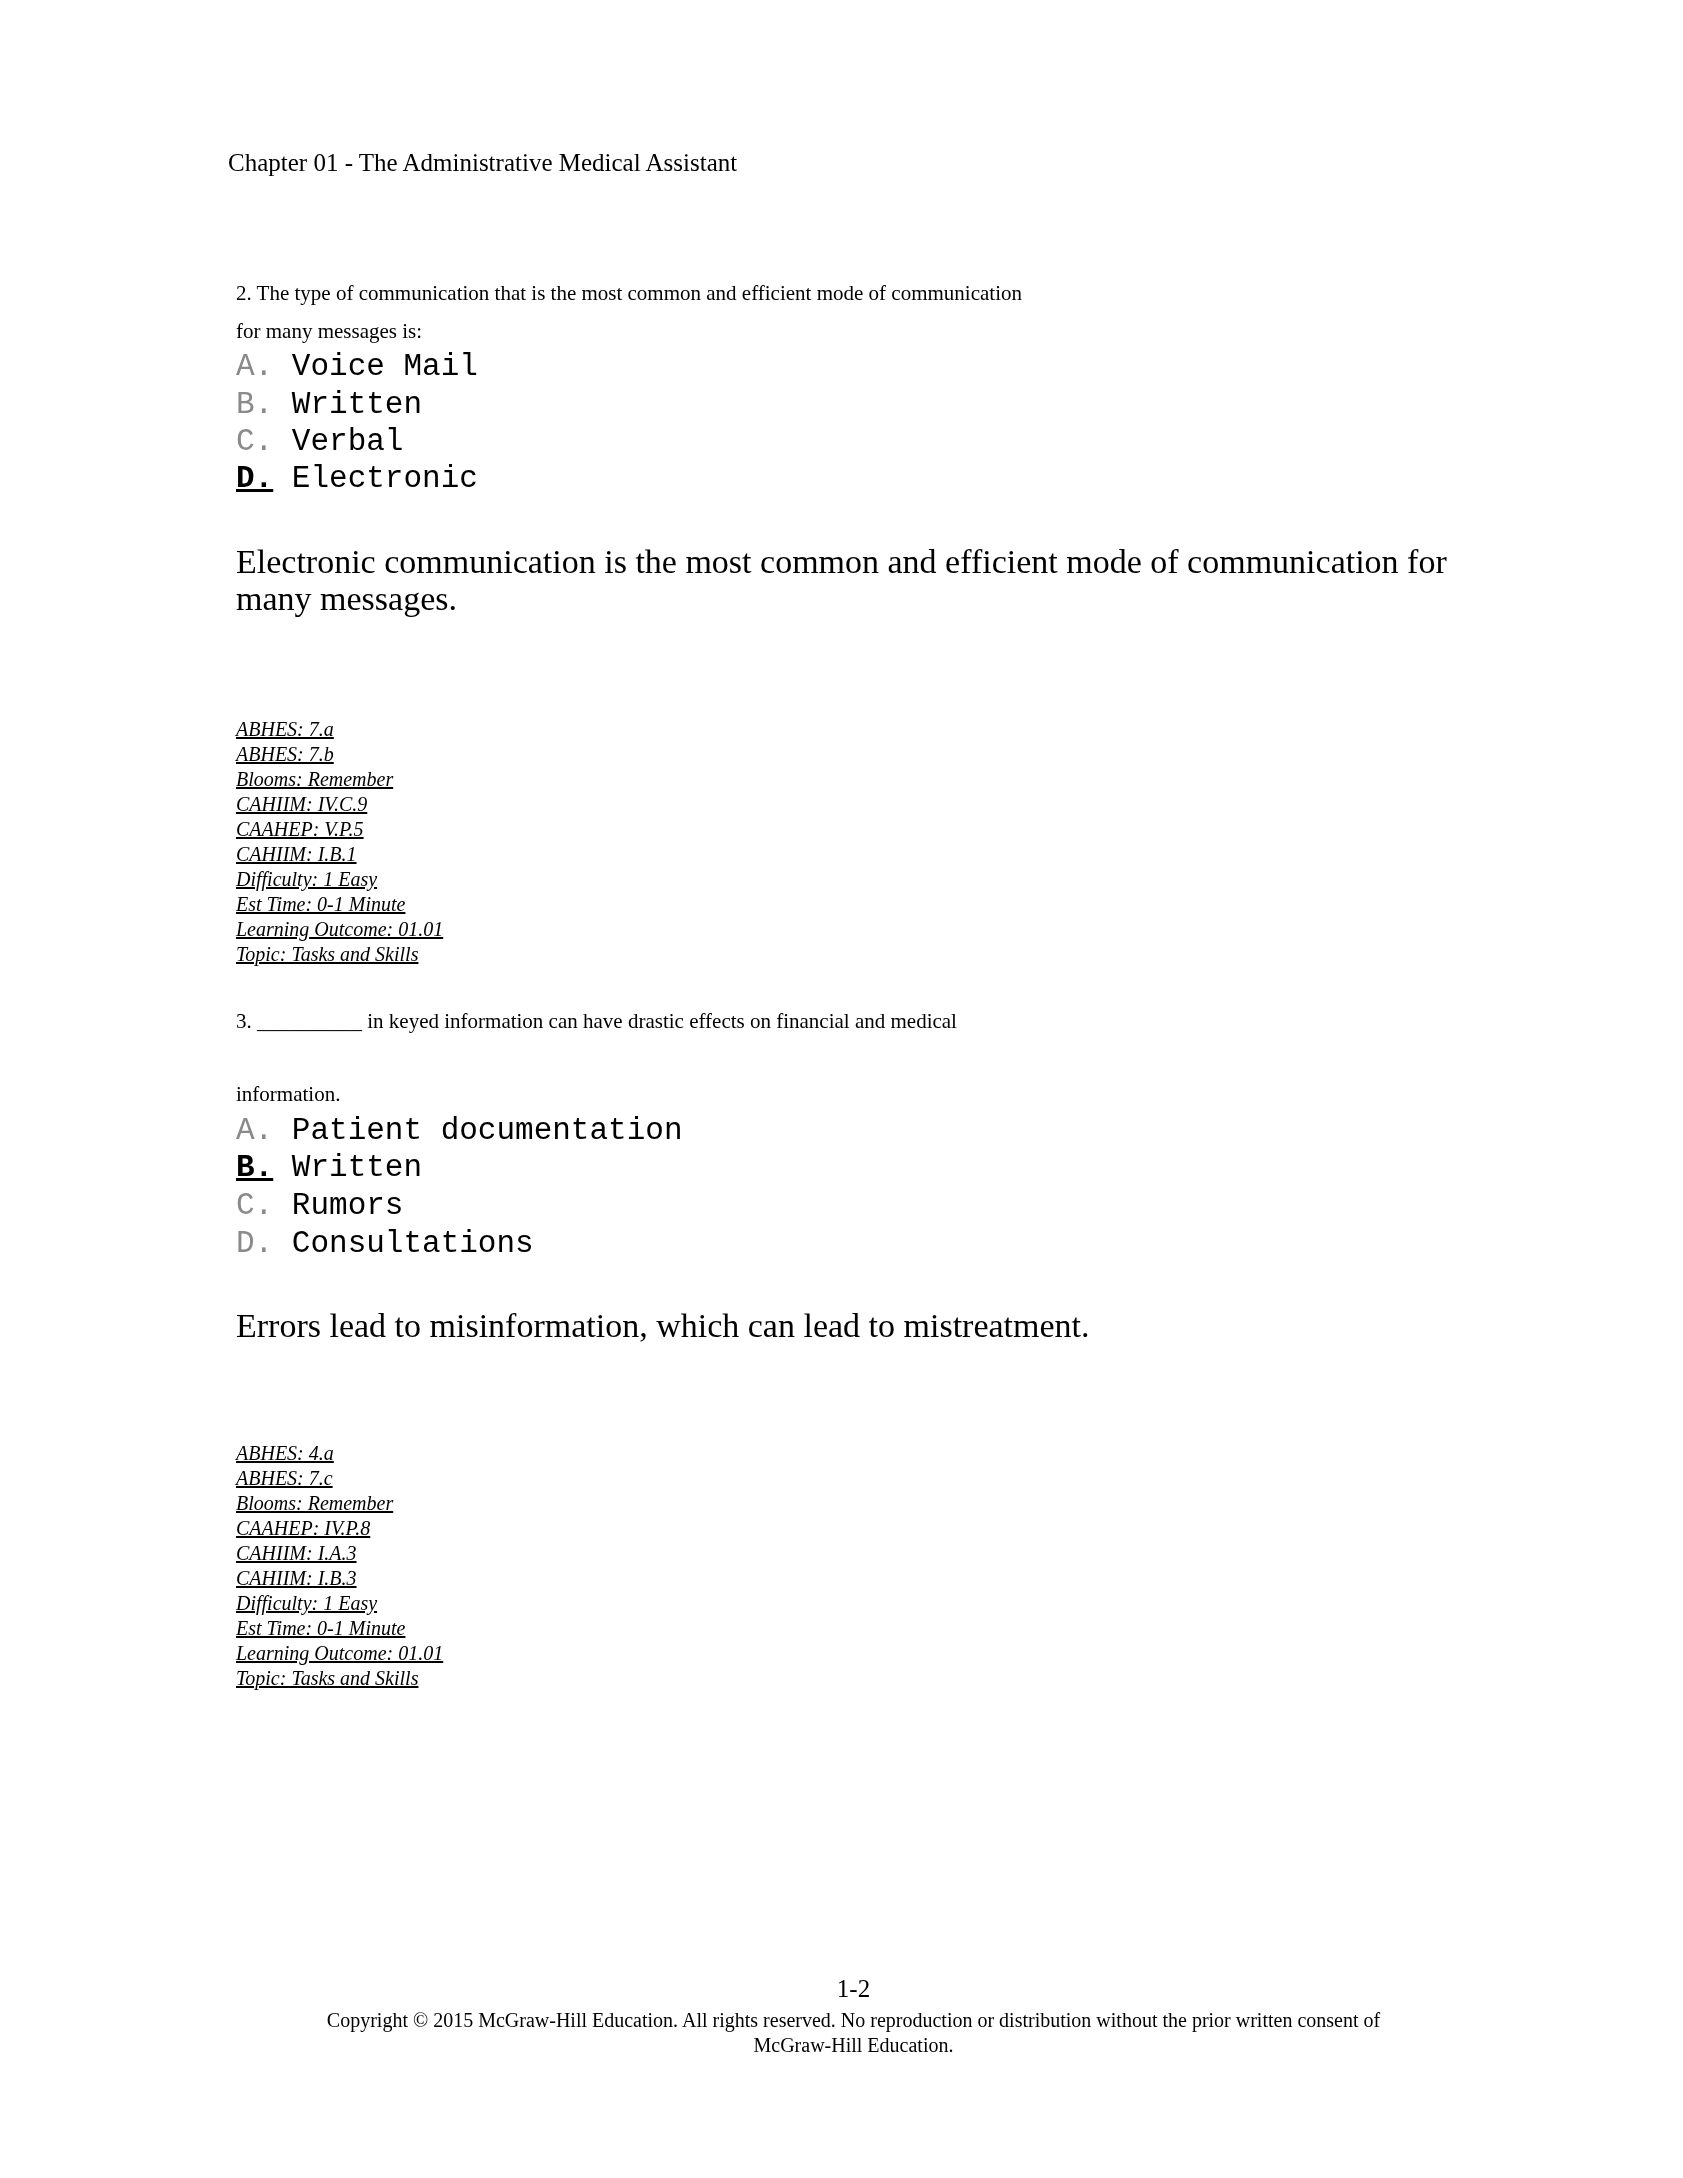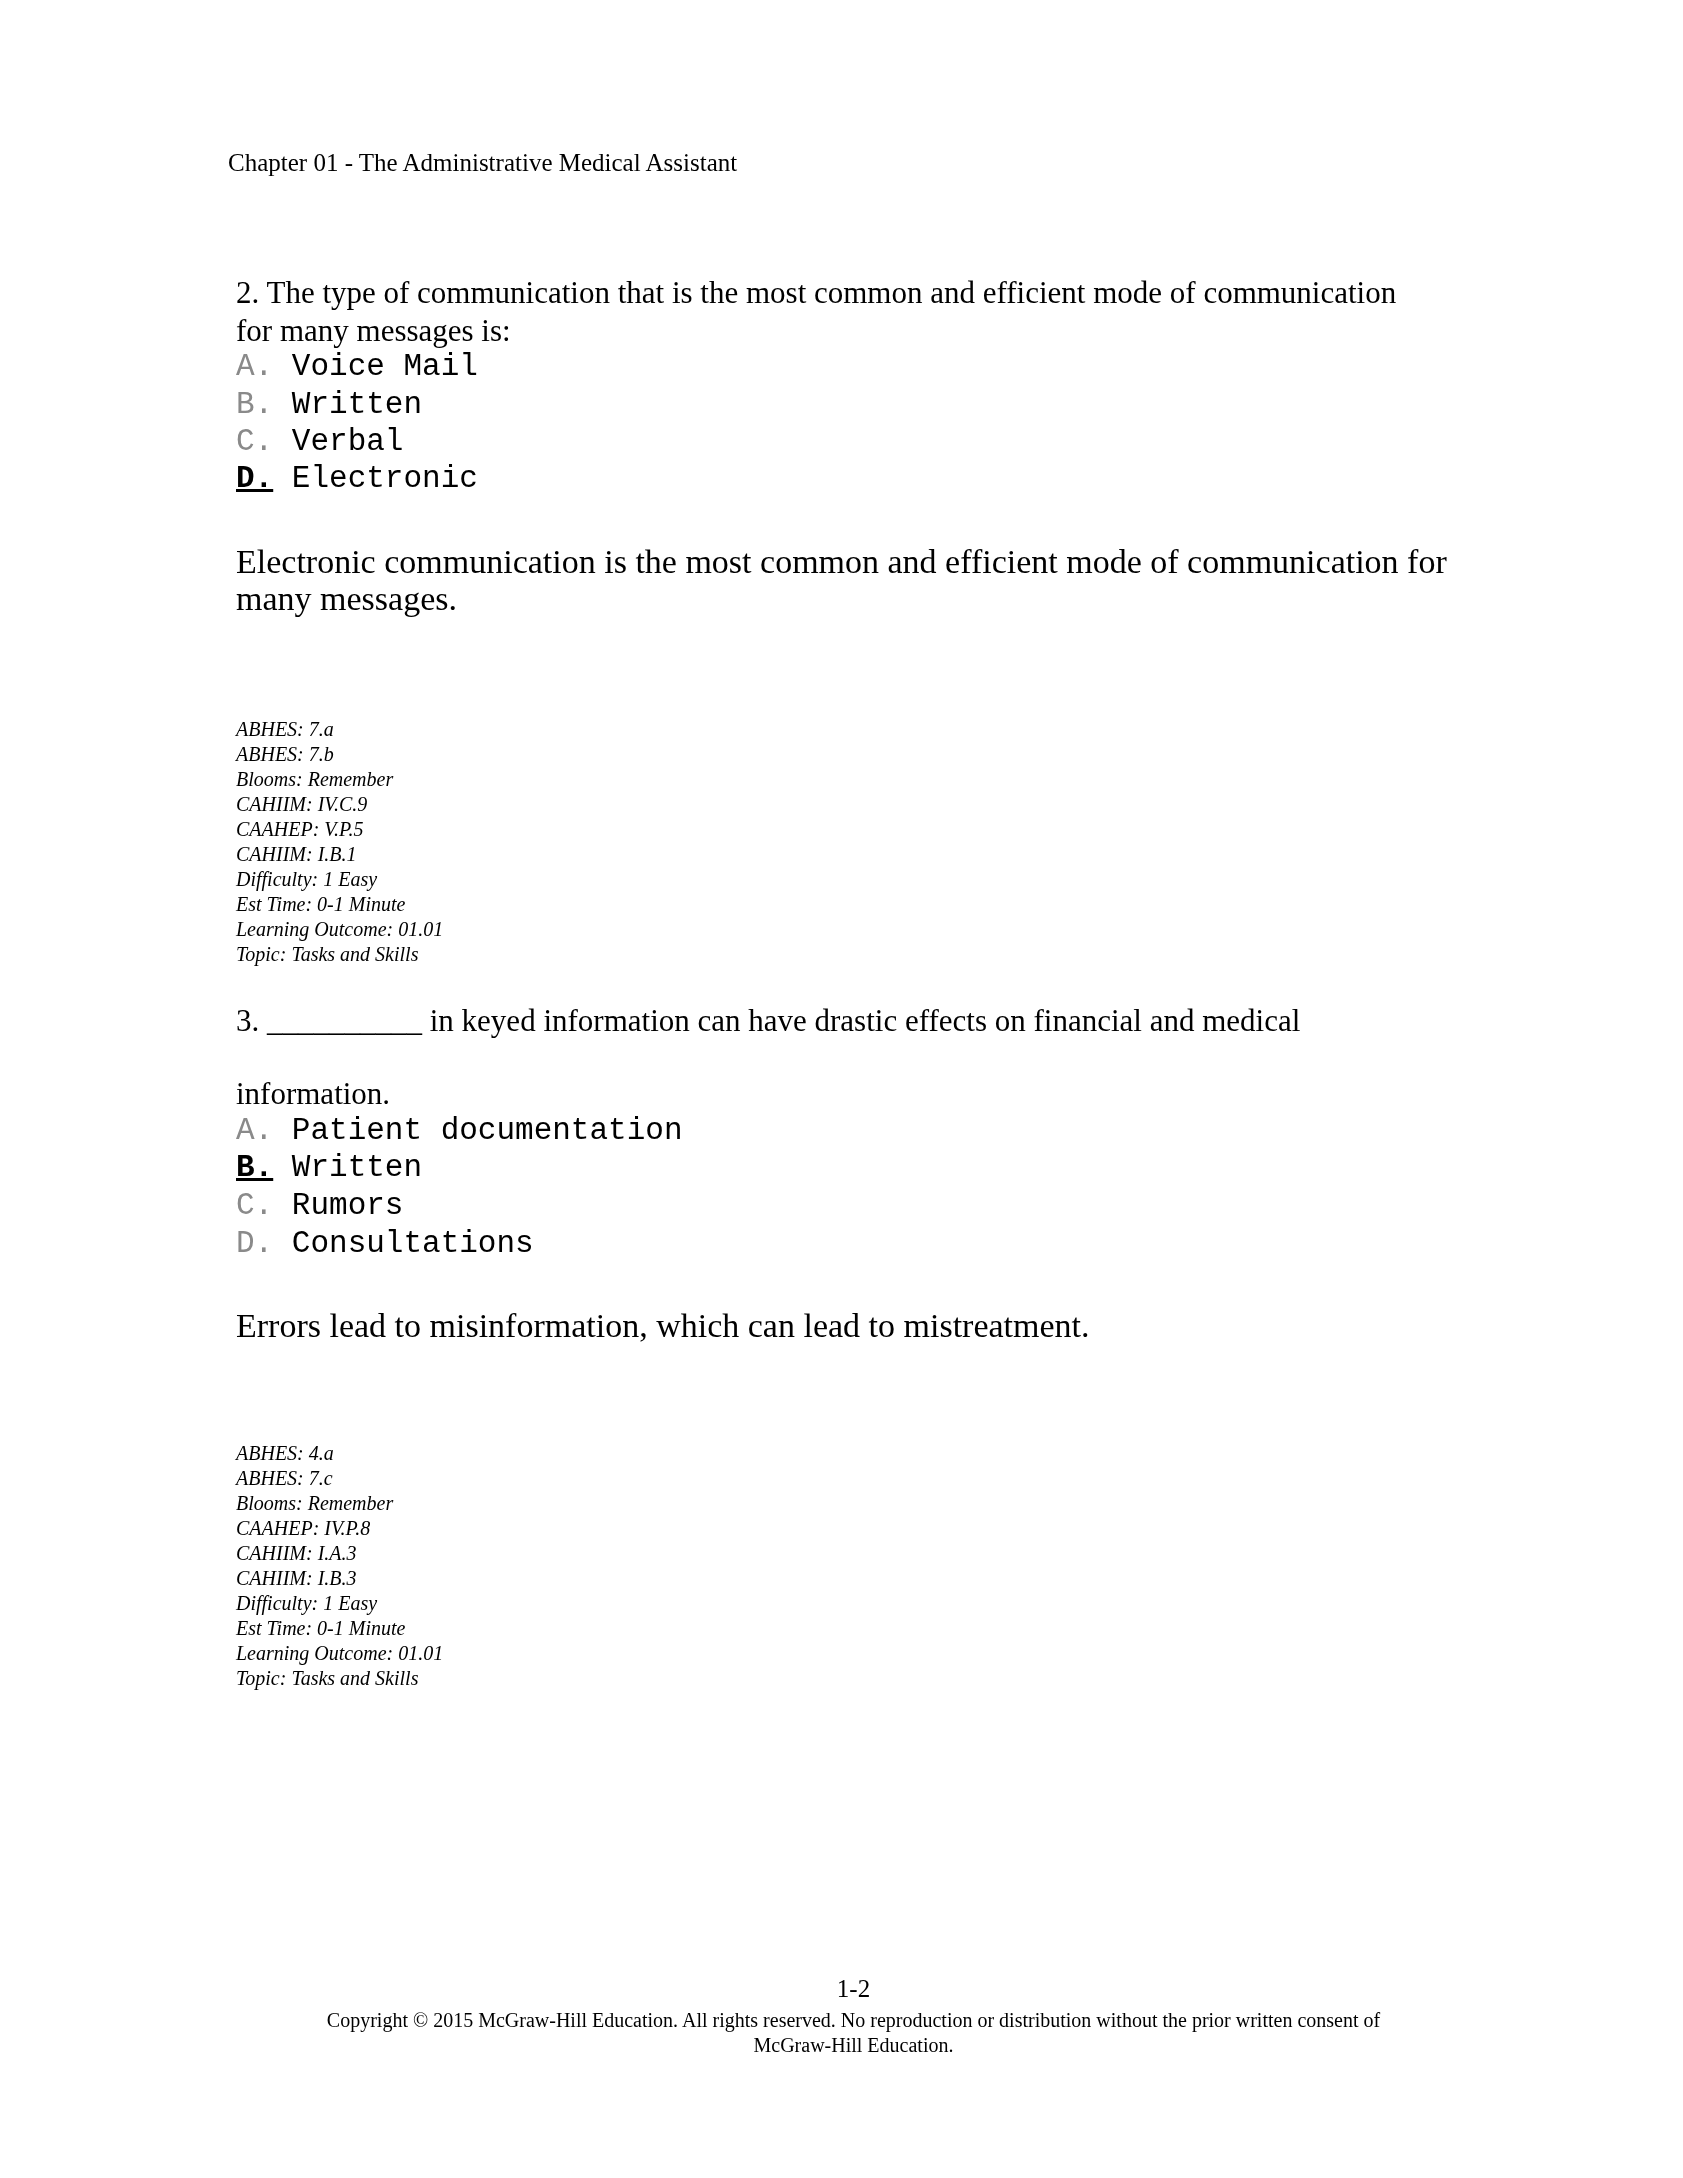--- a/index.html
+++ b/index.html
@@ -1,24 +1,24 @@
 <!DOCTYPE html>
 <html><head>
 <meta charset="utf-8">
 <style>
   html, body { margin: 0; padding: 0; background: #ffffff; }
   body { width: 1683px; height: 2178px; position: relative; font-family: "Liberation Serif", serif; color: #000; }
   .abs { position: absolute; white-space: nowrap; }
   .header { left: 228px; top: 149px; font-size: 25px; }
-  .q { left: 236px; font-size: 31px; line-height: 38px; }
+  .q { left: 236px; font-size: 21px; line-height: 38px; }
   .opt { left: 236px; font-size: 31px; font-family: Liberation Mono, monospace; }
   .letter { color: #8a8a8a; }
   .letter.correct { color: #000; font-weight: bold; text-decoration: underline; text-decoration-thickness: 3px; }
   .expl { left: 236px; font-size: 34px; line-height: 38px; }
-  .meta { left: 236px; font-size: 20px; font-style: italic; line-height: 25px; }
+  .meta { left: 236px; font-size: 20px; font-style: italic; line-height: 25px; text-decoration: underline; }
   .pagenum { left: 0; width: 1707px; text-align: center; top: 1975px; font-size: 25px; }
   .copy { left: 0; width: 1707px; text-align: center; font-size: 20px; line-height: 25px; top: 2008px; white-space: normal; }
 </style>
 </head>
 <body>
 
 <div class="abs header">Chapter 01 - The Administrative Medical Assistant</div>
 
 <div>
   <div class="abs q" style="top:274px">2. The type of communication that is the most common and efficient mode of communication</div>

